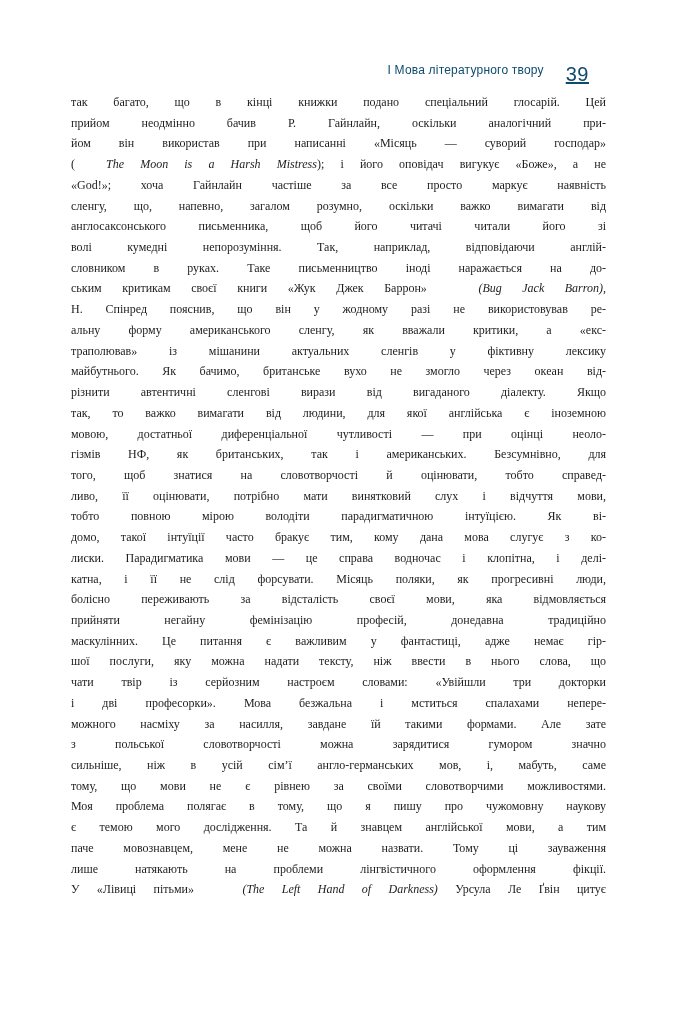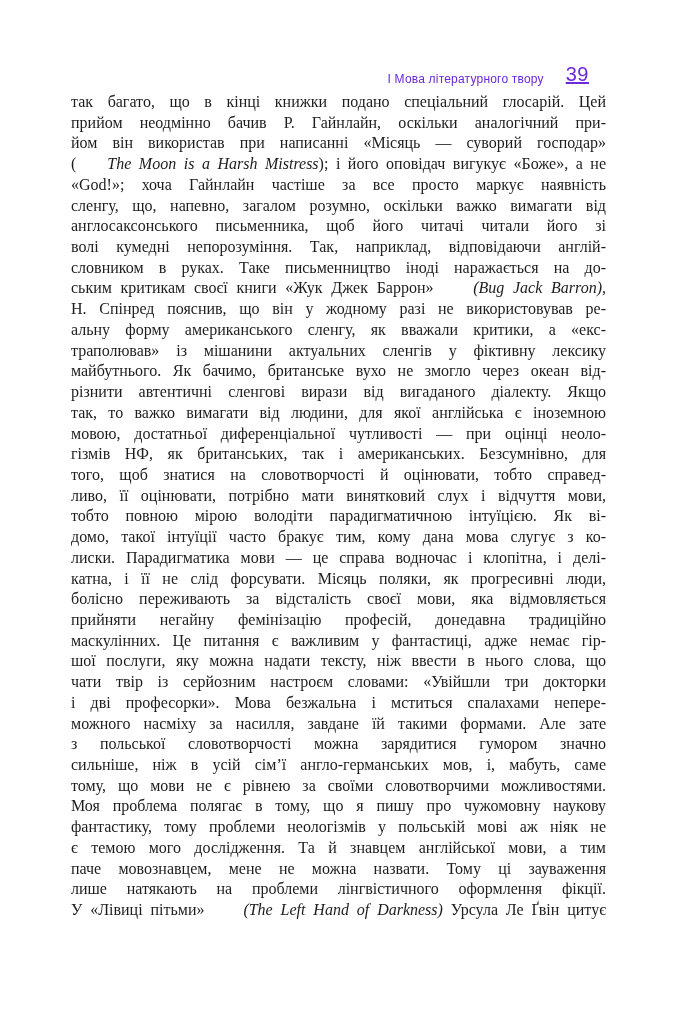--- a/index.html
+++ b/index.html
@@ -12,41 +12,41 @@
     overflow: hidden;
     font-family: "Liberation Serif", serif;
   }
   .running-head {
     position: absolute;
     top: 63px;
     left: 0;
     right: 85px;
     display: flex;
     justify-content: flex-end;
-    align-items: flex-end;
+    align-items: flex-start;
     gap: 22px;
-    color: #6d28d9;
+    color: #0c4a6e;
     font-family: "Liberation Sans", sans-serif;
   }
   .running-head .chapter {
     font-size: 12px;
     letter-spacing: 0.2px;
   }
   .running-head .pagenum {
     font-size: 20px;
     letter-spacing: 0.5px;
     text-decoration: underline;
   }
   .body-text {
     position: absolute;
     left: 71px;
     top: 92px;
     width: 535px;
     color: #1d1d1d;
-    font-size: 16px;
+    font-size: 12px;
   }
   .body-text .line {
     height: 20.73px;
     line-height: 20.73px;
     text-align: justify;
     text-align-last: justify;
     overflow: hidden;
   }
   .body-text .line span.it {
     font-style: italic;
@@ -90,19 +90,18 @@
       <div class="line"><span class="">прийняти негайну фемінізацію професій, донедавна традиційно</span></div>
       <div class="line"><span class="">маскулінних. Це питання є важливим у фантастиці, адже немає гір-</span></div>
       <div class="line"><span class="">шої послуги, яку можна надати тексту, ніж ввести в нього слова, що</span></div>
       <div class="line"><span class="">чати твір із серйозним настроєм словами: «Увійшли три докторки</span></div>
       <div class="line"><span class="">і дві професорки». Мова безжальна і мститься спалахами непере-</span></div>
       <div class="line"><span class="">можного насміху за насилля, завдане їй такими формами. Але зате</span></div>
       <div class="line"><span class="">з польської словотворчості можна зарядитися гумором значно</span></div>
       <div class="line"><span class="">сильніше, ніж в усій сім’ї англо-германських мов, і, мабуть, саме</span></div>
       <div class="line"><span class="">тому, що мови не є рівнею за своїми словотворчими можливостями.</span></div>
       <div class="line"><span class="">Моя проблема полягає в тому, що я пишу про чужомовну наукову</span></div>
-      <div class="line"><span class="">фантастику, тому проблеми неологізмів у польській мові аж ніяк не</span></div>
       <div class="line"><span class="">є темою мого дослідження. Та й знавцем англійської мови, а тим</span></div>
       <div class="line"><span class="">паче мовознавцем, мене не можна назвати. Тому ці зауваження</span></div>
       <div class="line"><span class="">лише натякають на проблеми лінгвістичного оформлення фікції.</span></div>
       <div class="line"><span class="">У «Лівиці пітьми» </span><span class="it">(The Left Hand of Darkness)</span><span class=""> Урсула Ле Ґвін цитує</span></div>
     </div>
 </div>
 
 </body></html>

